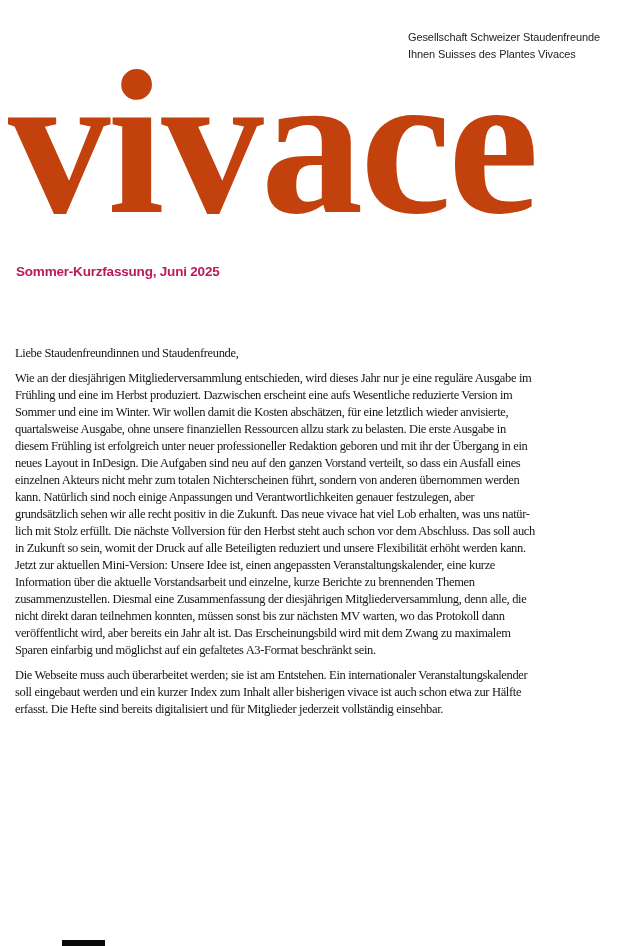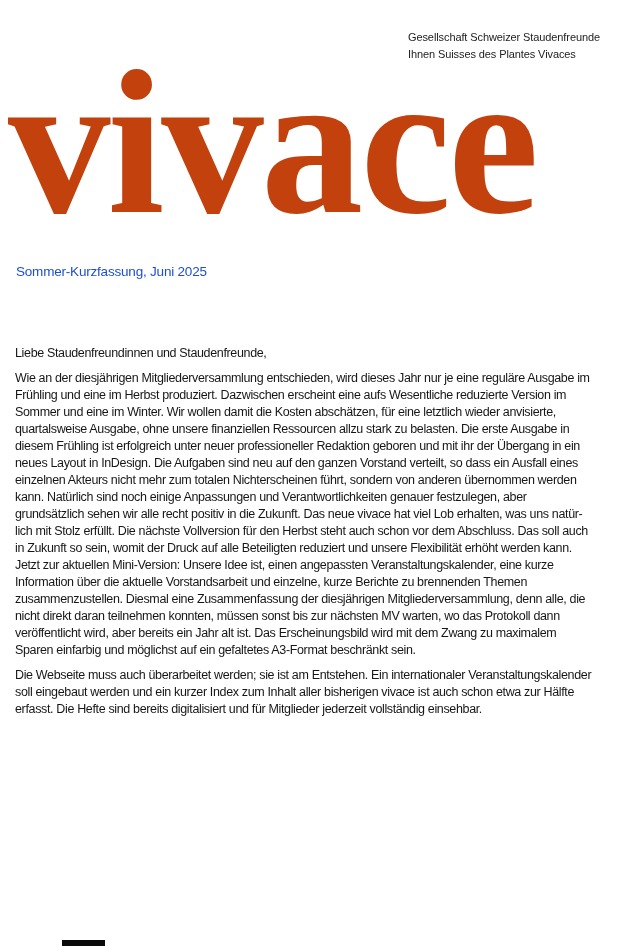--- a/index.html
+++ b/index.html
@@ -20,30 +20,31 @@
     position: absolute; left: 8px; top: 40px;
     font-family: "Liberation Serif", serif;
     font-weight: 700;
     font-size: 205px; line-height: 1;
     letter-spacing: -0.015em;
     color: #c2410c;
     white-space: pre;
   }
   .issue-line {
     position: absolute; left: 16px; top: 264px;
-    font-size: 13.5px; font-weight: 400;
+    font-size: 13.5px; font-weight: 700;
     letter-spacing: -0.2px;
-    color: #1d4ed8;
+    color: #be185d;
   }
   .letter {
     position: absolute; left: 15px; top: 345px;
     width: 615px;
     font-size: 12.5px; line-height: 17px;
     letter-spacing: -0.35px;
     color: #161616;
+    font-family: Liberation Serif, serif;
   }
   .letter p {
     margin: 0 0 8px 0;
     white-space: pre;
   }
   .next-page-fragment {
     position: absolute; left: 62px; top: 940px;
     width: 43px; height: 6px;
     background: #0a0a0a;
   }

